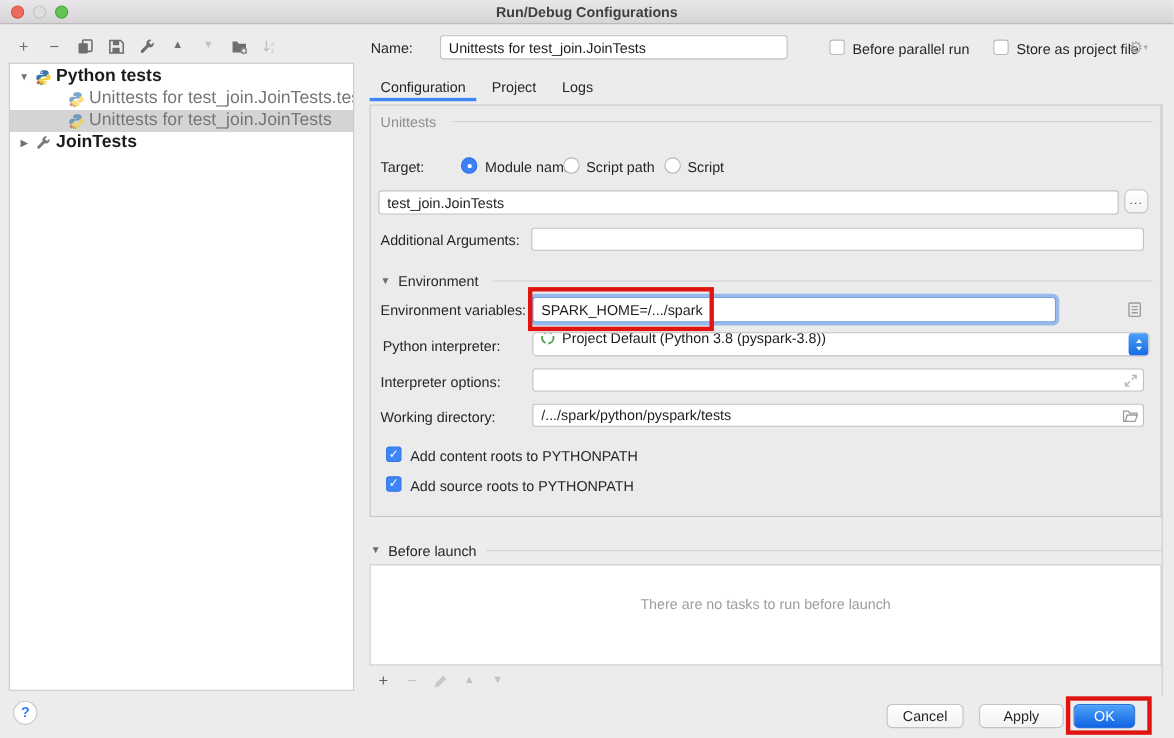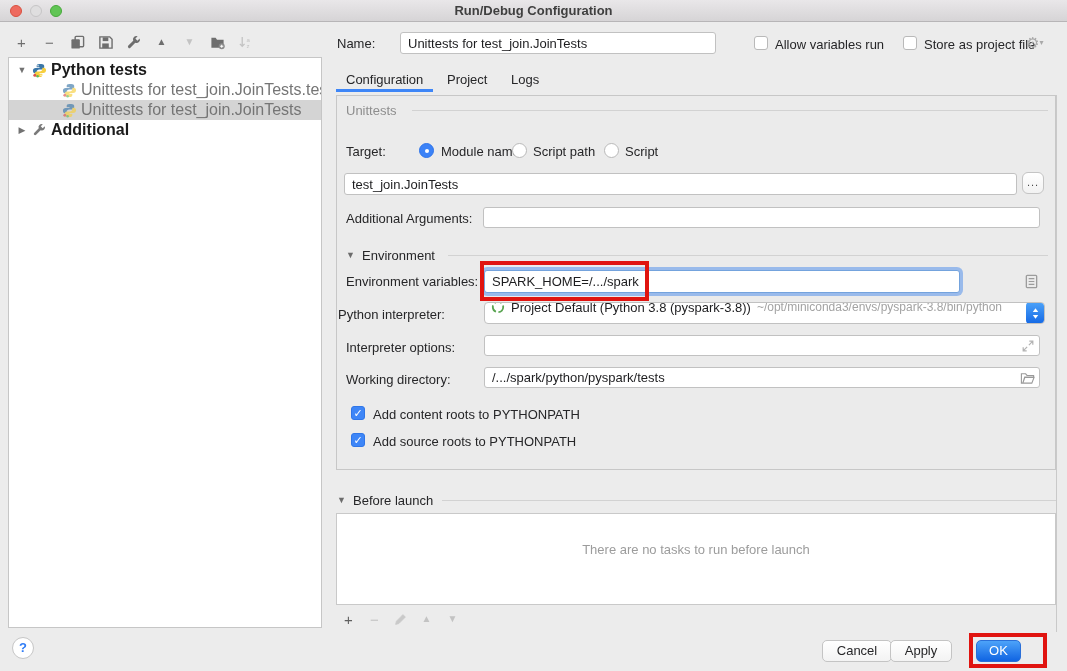--- a/index.html
+++ b/index.html
@@ -108,21 +108,21 @@
 </style>
 </head>
 <body>
 
 <div class="titlebar">
   <div class="tl">
     <span class="tl-close"></span>
     <span class="tl-min"></span>
     <span class="tl-max"></span>
   </div>
-  <span>Run/Debug Configuration</span>
+  <span>Run/Debug Configurations</span>
 </div>
 
 <div class="side-toolbar">
   <span class="tb-ic">+</span>
   <span class="tb-ic">−</span>
   <span class="tb-ic">
     <svg width="15" height="15" viewBox="0 0 16 16">
         <rect x="5.5" y="1.5" width="9" height="11" rx="1" fill="none" stroke="#6e6e6e" stroke-width="1.5"></rect>
         <rect x="1.5" y="4.5" width="9" height="10" rx="1" fill="#6e6e6e"></rect>
       </svg>
@@ -194,29 +194,29 @@
     </span>
     <span class="tlabel tchild">Unittests for test_join.JoinTests</span>
   </div>
   <div class="trow ind0">
     <span class="texp">▶</span>
     <span class="ticon">
       <svg width="14" height="14" viewBox="0 0 16 16">
           <path d="M14.6 3.6a3.6 3.6 0 0 1-4.7 4.7l-5.2 5.2a1.5 1.5 0 0 1-2.2-2.2l5.2-5.2a3.6 3.6 0 0 1 4.7-4.7L10 3.8l2.2 2.2z" fill="#7a7a7a"></path>
         </svg>
     </span>
-    <span class="tlabel tbold">Additional</span>
+    <span class="tlabel tbold">JoinTests</span>
   </div>
 </div>
 
 <span class="lbl" style="left:337px; top:36px;">Name:</span>
 <input class="fld" style="left: 400px; top: 32px; width: 316px; height: 22px;" value="Unittests for test_join.JoinTests">
 
 <span class="cb" style="left:754px; top:36px;"></span>
-<span class="lbl" style="left:775px; top:37px;">Allow variables run</span>
+<span class="lbl" style="left:775px; top:37px;">Before parallel run</span>
 <span class="cb" style="left:903px; top:36px;"></span>
 <span class="lbl" style="left:924px; top:37px;">Store as project file</span>
 <span class="gear" style="left:1026px; top:34px;"><span>⚙</span><span class="gear-caret">▾</span></span>
 
 <span class="tab" style="left:346px;">Configuration</span>
 <span class="tab" style="left:447px;">Project</span>
 <span class="tab" style="left:511px;">Logs</span>
 <div class="tab-underline"></div>
 
 <div class="form-panel"></div>
@@ -245,29 +245,28 @@
 
 <span class="lbl" style="left:346px; top:274px;">Environment variables:</span>
 <input class="fld focus-ring" style="left: 484px; top: 270px; width: 476px; height: 23px; padding-right: 8px;" value="SPARK_HOME=/.../spark">
 <span class="field-icon" style="left:1024px; top:274px;">
   <svg width="15" height="15" viewBox="0 0 16 16">
       <rect x="2.5" y="1.5" width="11" height="13" rx="1" fill="none" stroke="#9c9c9c" stroke-width="1.4"></rect>
       <path d="M5 5h6M5 8h6M5 11h6" stroke="#9c9c9c" stroke-width="1.3"></path>
     </svg>
 </span>
 
-<span class="lbl" style="left:338px; top:307px;">Python interpreter:</span>
+<span class="lbl" style="left:348px; top:307px;">Python interpreter:</span>
 <div class="select-box">
   <span style="flex:0 0 auto; display:flex;">
     <svg width="14" height="14" viewBox="0 0 14 14">
         <circle cx="7" cy="7" r="5.2" fill="none" stroke="#5aa552" stroke-width="1.8" stroke-dasharray="7.5 2.6"></circle>
       </svg>
   </span>
   <span class="sel-text">Project Default (Python 3.8 (pyspark-3.8))</span>
-  <span class="sel-path">~/opt/miniconda3/envs/pyspark-3.8/bin/python</span>
   <span class="chev-btn">
     <svg width="9" height="13" viewBox="0 0 10 14">
         <path d="M5 1.2l3 4H2z" fill="#fff"></path>
         <path d="M5 12.8l-3-4h6z" fill="#fff"></path>
       </svg>
   </span>
 </div>
 
 <span class="lbl" style="left:346px; top:340px;">Interpreter options:</span>
 <input class="fld" style="left: 484px; top: 335px; width: 556px; height: 21px; padding-right: 24px;" value="">
@@ -303,18 +302,18 @@
   <span class="tb-ic dis">
     <svg width="13" height="13" viewBox="0 0 16 16">
         <path d="M2 14l1-4 8-8 3 3-8 8zM10 3l3 3" fill="#c9c9c9" stroke="#c9c9c9" stroke-width="1"></path>
       </svg>
   </span>
   <span class="tb-ic sm dis">▲</span>
   <span class="tb-ic sm dis">▼</span>
 </div>
 
 <div class="help-btn">?</div>
-<div class="btn" style="left:806px; width:70px;margin-left:16px;">Cancel</div>
-<div class="btn" style="left:890px; width:62px;">Apply</div>
-<div class="btn btn-ok" style="left:976px; width:45px;">OK</div>
+<div class="btn" style="left:806px; width:70px;">Cancel</div>
+<div class="btn" style="left:890px; width:77px;">Apply</div>
+<div class="btn btn-ok" style="left:976px; width:56px;">OK</div>
 
 <div class="red-box" style="left:480px; top:261px; width:169px; height:40px;"></div>
 <div class="red-box" style="left:969px; top:633px; width:78px; height:35px;"></div>
 
 </body></html>

